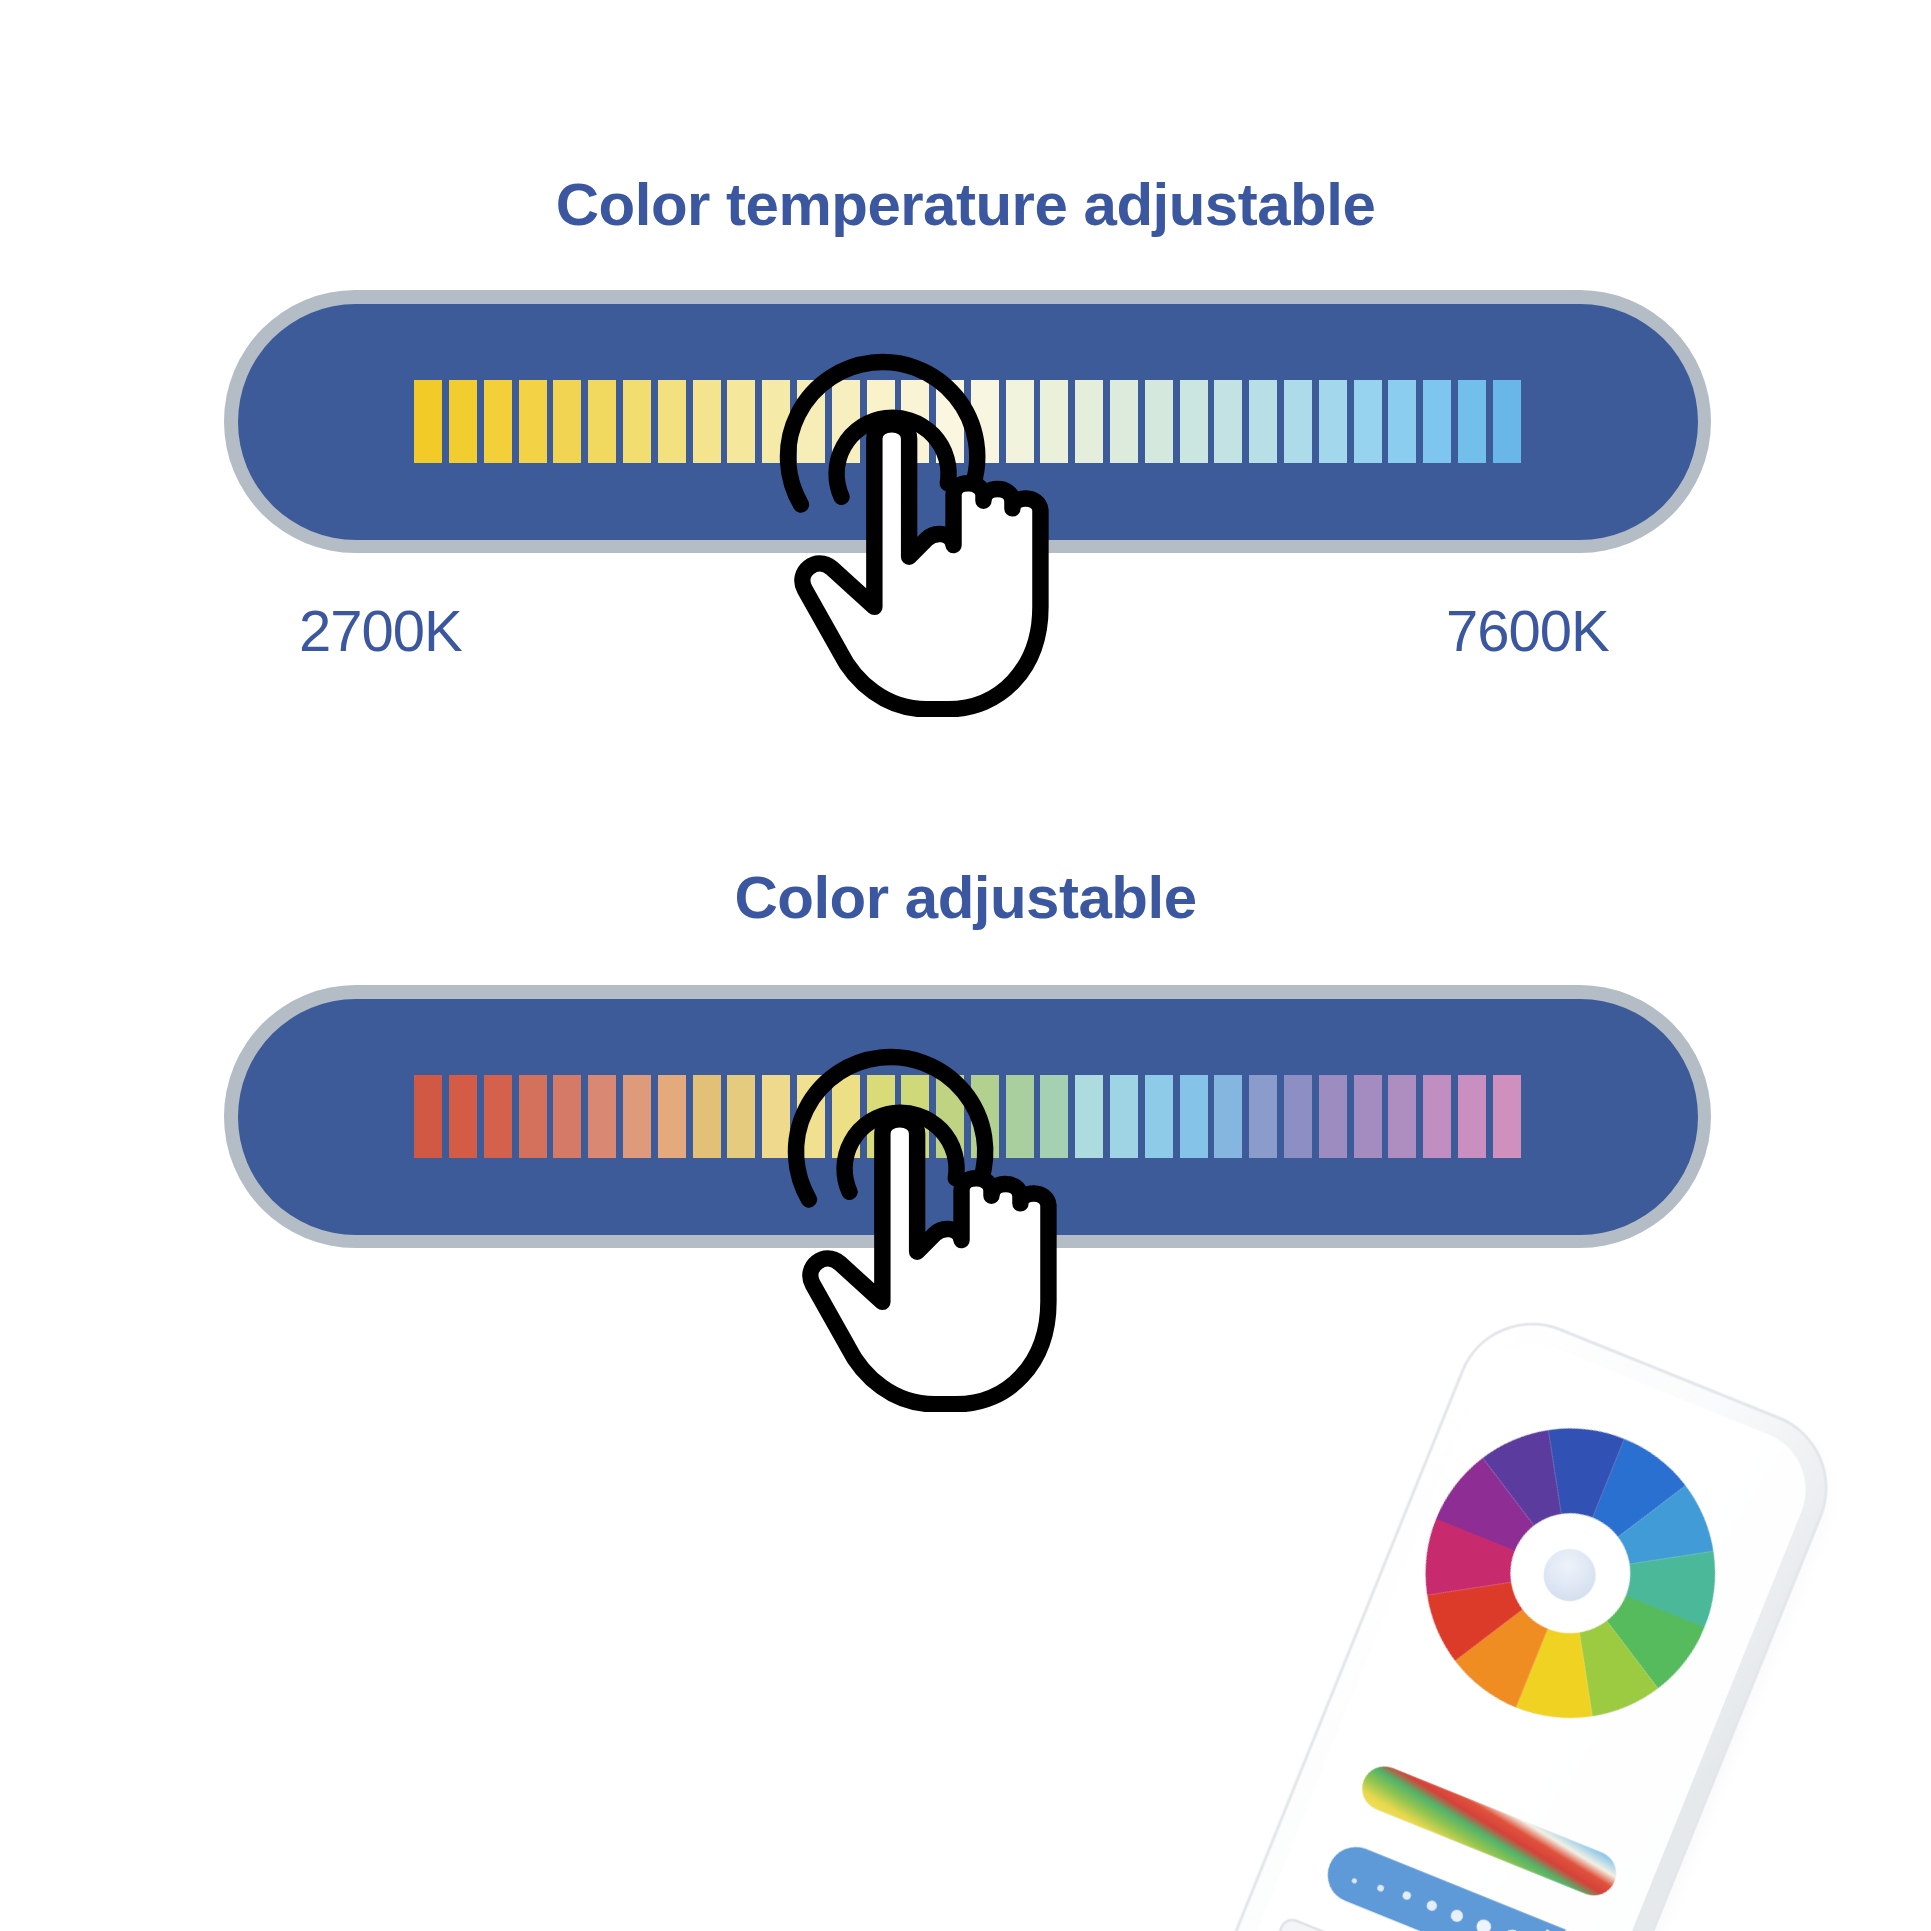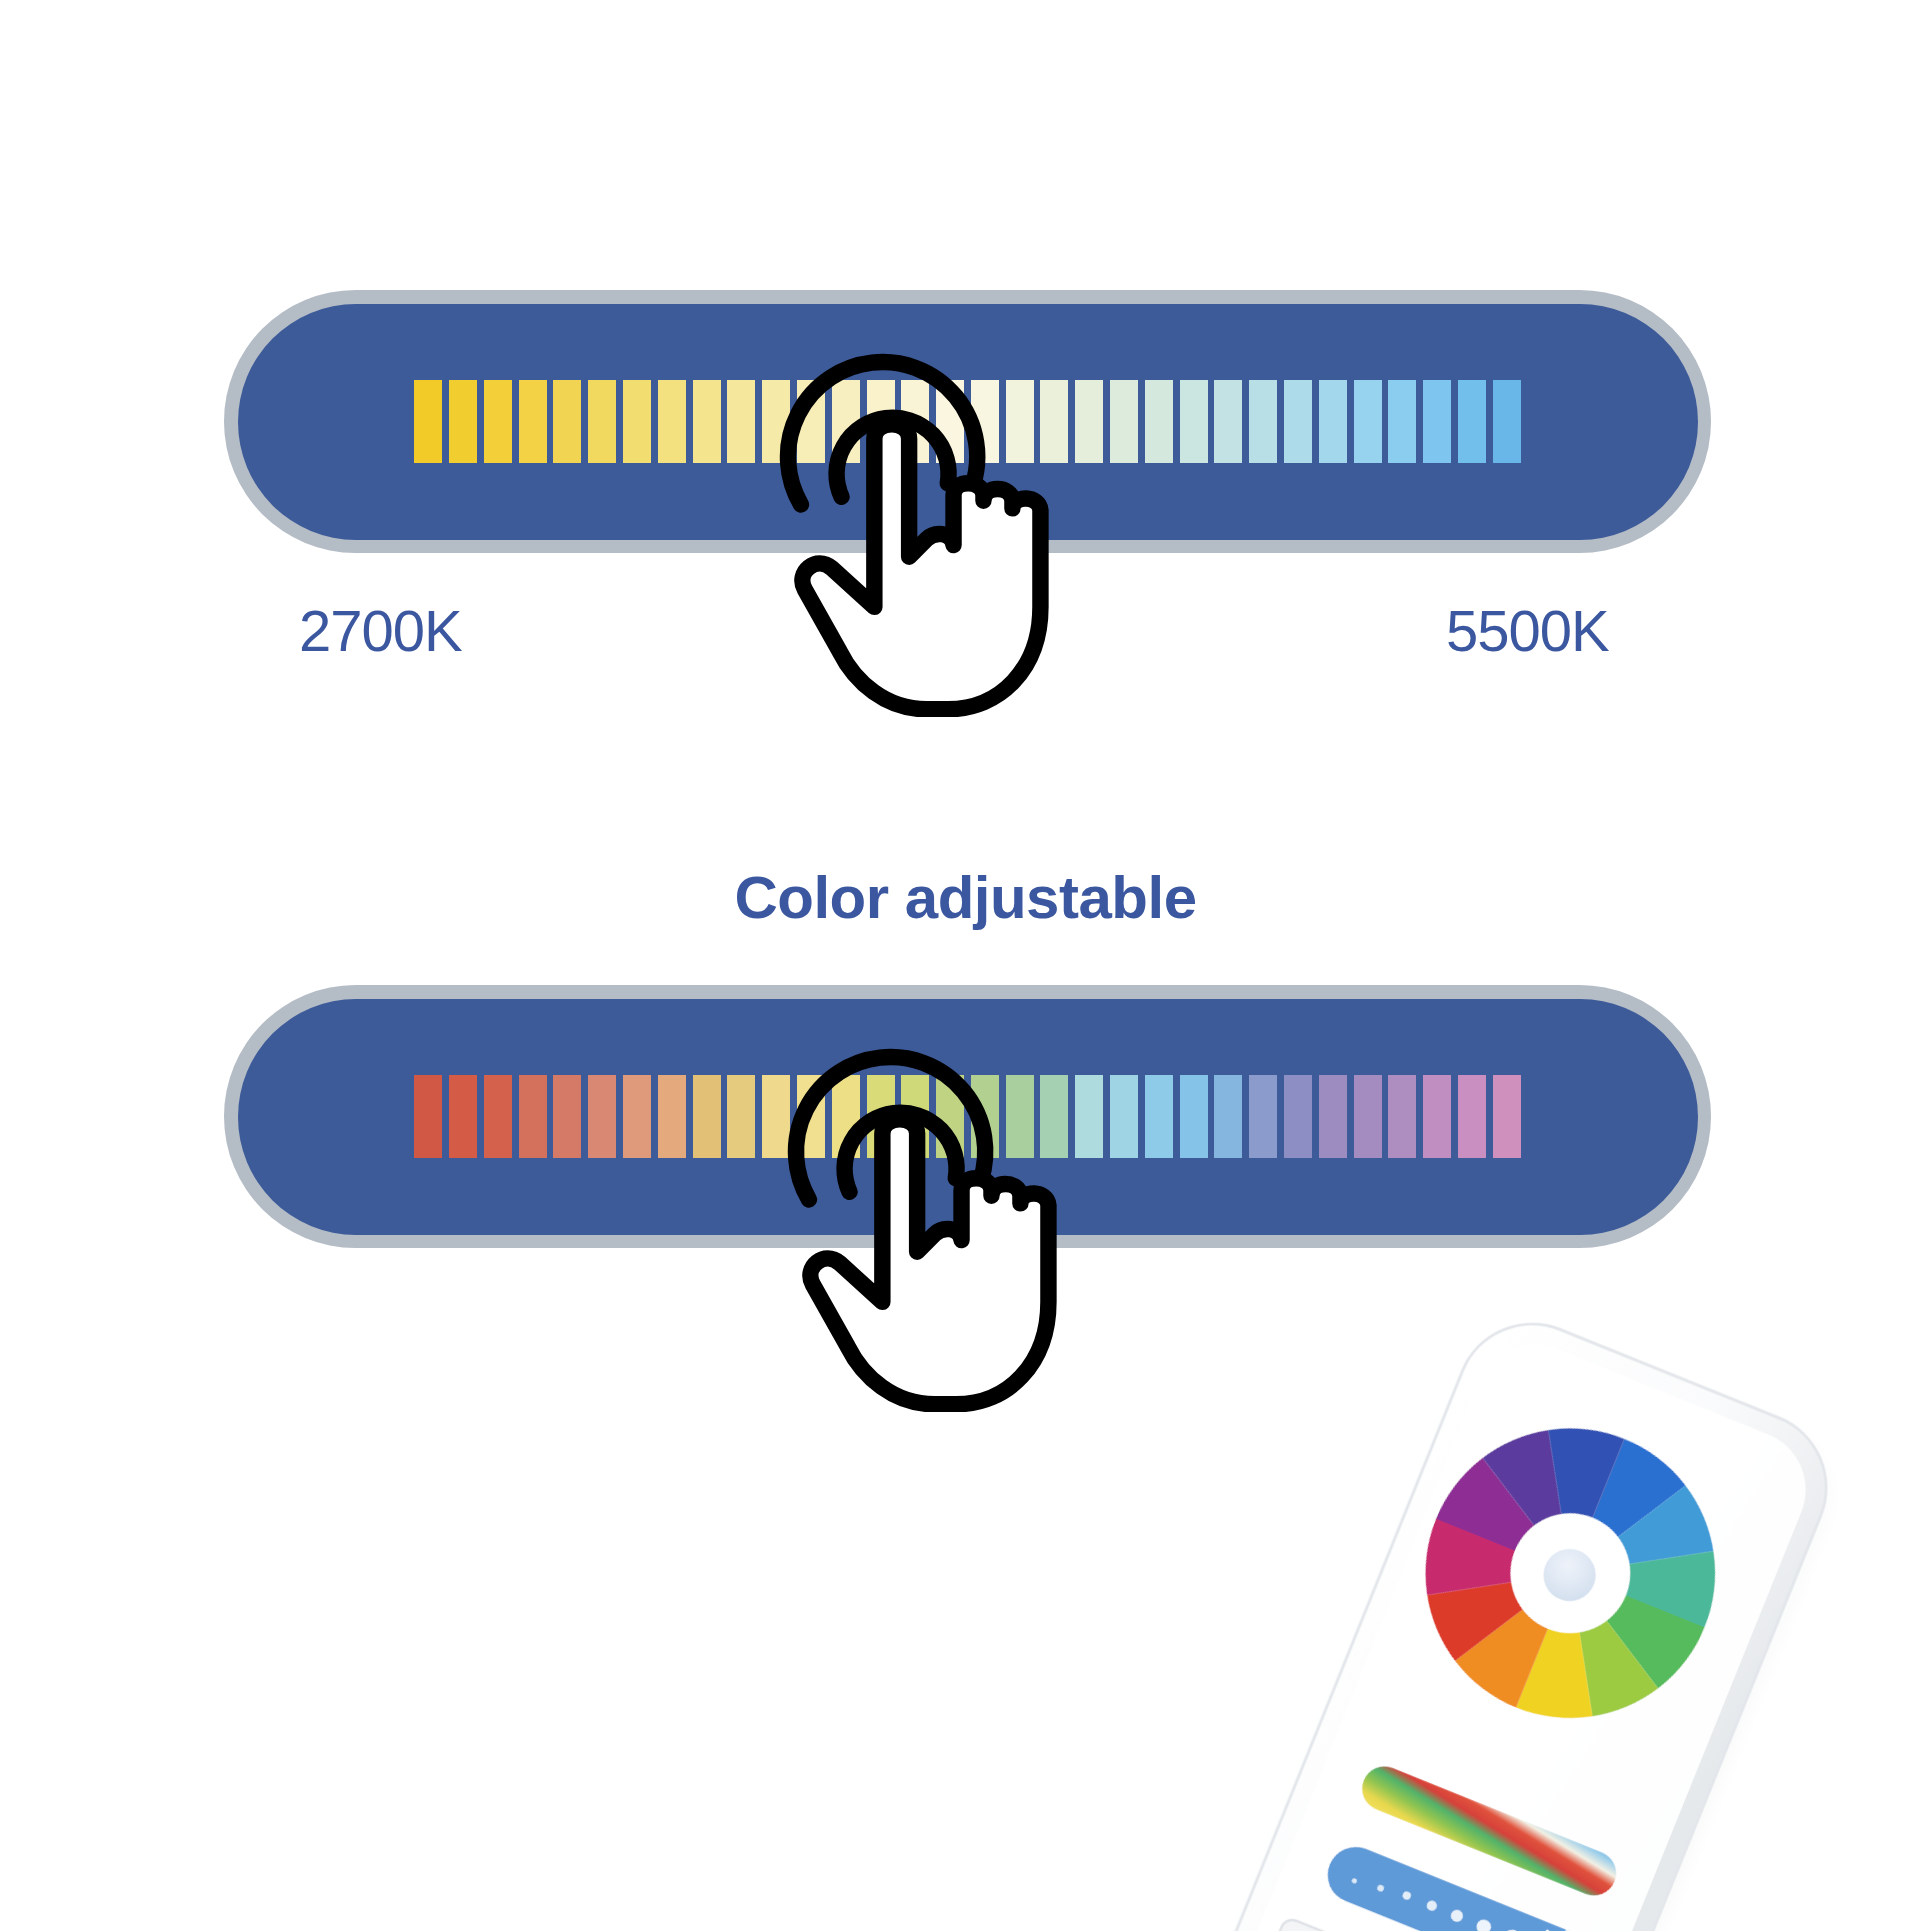--- a/index.html
+++ b/index.html
@@ -93,20 +93,21 @@
     width: 734px;
     height: 734px;
     pointer-events: none;
   }
 </style>
 </head>
 <body>
 
 <div id="stage">
 
+  <div class="section-title" id="title-ct">Color temperature adjustable</div>
 
   <div class="slider-outer" id="slider-ct">
     <div class="slider-inner">
       <div class="segment-track" id="track-ct">
           <div class="segment" style="background: rgb(242, 203, 40);"></div>
           <div class="segment" style="background: rgb(242, 205, 47);"></div>
           <div class="segment" style="background: rgb(243, 208, 58);"></div>
           <div class="segment" style="background: rgb(243, 210, 69);"></div>
           <div class="segment" style="background: rgb(241, 213, 82);"></div>
           <div class="segment" style="background: rgb(241, 217, 96);"></div>
@@ -135,21 +136,21 @@
           <div class="segment" style="background: rgb(139, 205, 239);"></div>
           <div class="segment" style="background: rgb(126, 198, 239);"></div>
           <div class="segment" style="background: rgb(115, 191, 236);"></div>
           <div class="segment" style="background: rgb(104, 183, 232);"></div>
         </div>
     </div>
   </div>
 
   <div class="k-label" id="label-2700k">2700K</div>
 
-  <div class="k-label" id="label-6500k">5500K</div>
+  <div class="k-label" id="label-6500k">7600K</div>
 
   <svg class="tap-cursor" id="tap-ct" viewBox="0 0 320 380">
     <g fill="none" stroke="#000000" stroke-width="17" stroke-linecap="round">
       <path d="M 30 160 A 98 98 0 1 1 208 140"></path>
       <path d="M 72 152 A 58 58 0 1 1 182 138"></path>
     </g>
     <path d="M 106 92
              C 106 72, 142 72, 142 92
              L 142 214
              L 160 196

